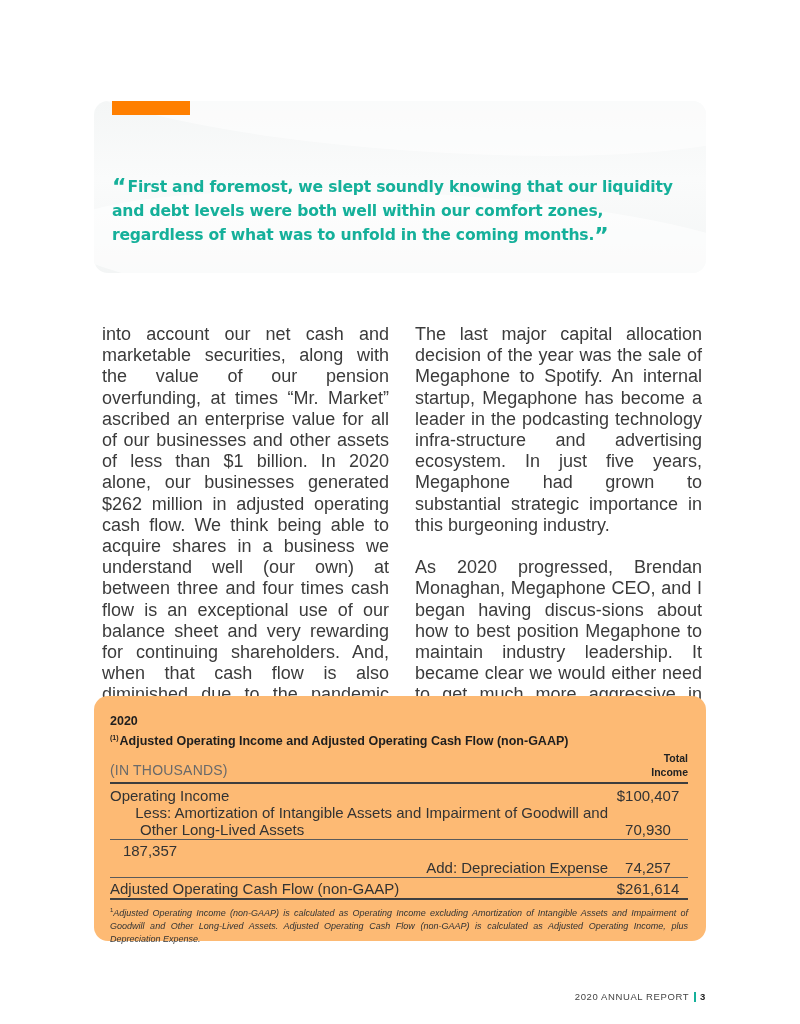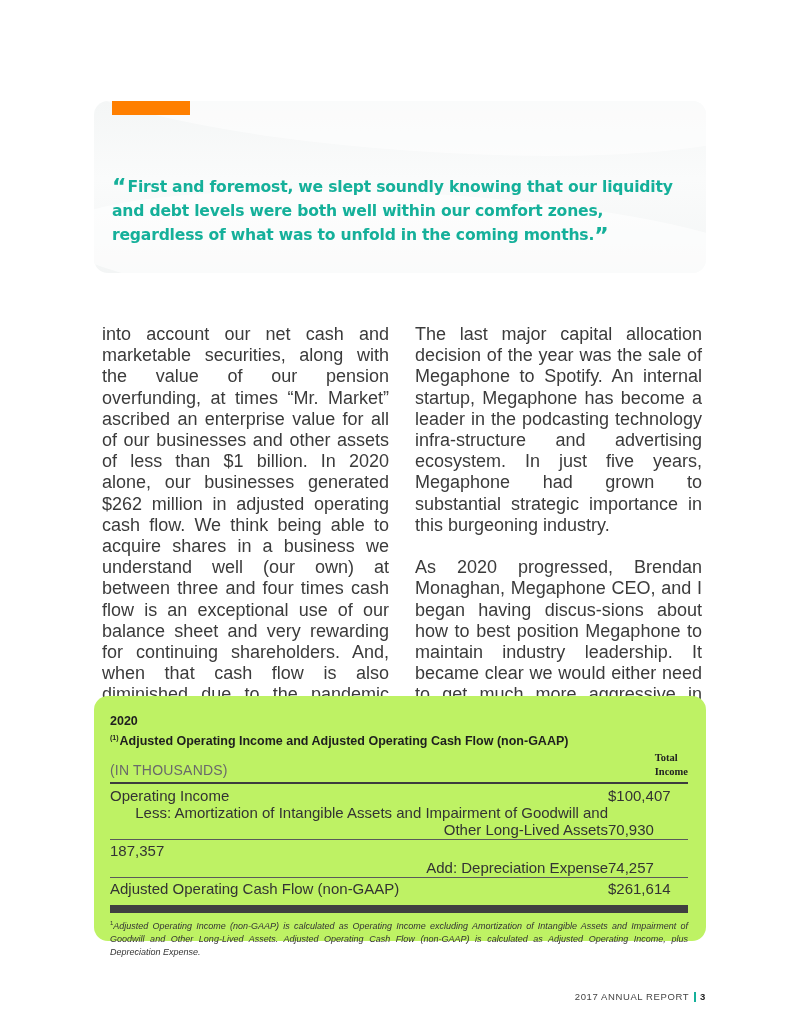--- a/index.html
+++ b/index.html
@@ -86,21 +86,21 @@
     .col-right { left: 415px; }
 
     
     .table-box {
       position: absolute;
       left: 94px;
       top: 696px;
       width: 612px;
       height: 245px;
       border-radius: 14px;
-      background: #bef264;
+      background: #fdba74;
     }
     .table-inner {
       position: absolute;
       left: 16px;
       top: 18px;
       width: 578px;
     }
     .tbl-year {
       font-family: "Liberation Sans", sans-serif;
       font-weight: bold;
@@ -128,44 +128,43 @@
       padding-bottom: 3px;
       margin-top: 1px;
     }
     .tbl-units {
       font-size: 14px;
       color: #6a6a6a;
       letter-spacing: 0.2px;
       padding-bottom: 1px;
     }
     .tbl-col-head {
-      text-align: left;
+      text-align: right;
       font-weight: bold;
       font-size: 10.5px;
       color: #222;
       line-height: 14px;
-      font-family: Liberation Serif, serif;
     }
     .tbl-rows {
       font-size: 15px;
       color: #333;
     }
     .row {
       display: flex;
       justify-content: space-between;
       align-items: flex-end;
       line-height: 17px;
     }
     .row .lbl { flex: 1; }
-    .row .val { text-align: left; min-width: 80px; }
+    .row .val { text-align: center; min-width: 80px; }
     .row.indent1 .lbl { padding-left: 15px; text-align: right; }
-    .row.indent2 .lbl { padding-left: 30px; text-align: right; }
+    .row.indent2 .lbl { padding-left: 30px; }
     .row.first { margin-top: 3px; }
     .row.border-bottom { border-bottom: 1px solid #5a5a5a; padding-bottom: 1px; }
-    .row.border-bottom-heavy { border-bottom: 8px solid #404040; padding-bottom: 8px; }
+    .row.border-bottom-heavy { border-bottom: 2px solid #404040; padding-bottom: 1px; }
     .row.sep-top { margin-top: 2px; }
     .footnote {
       margin-top: 4px;
       font-size: 9px;
       font-style: italic;
       color: #333;
       line-height: 13px;
       text-align: justify;
     }
     .footnote sup {
@@ -249,16 +248,16 @@
       <div class="row sep-top border-bottom-heavy">
         <span class="lbl">Adjusted Operating Cash Flow (non-GAAP)</span>
         <span class="val">$261,614</span>
       </div>
     </div>
     <div class="footnote"><sup>1</sup><span>Adjusted Operating Income (non-GAAP) is calculated as Operating Income excluding Amortization of Intangible Assets and Impairment of Goodwill and Other Long-Lived Assets. Adjusted Operating Cash Flow (non-GAAP) is calculated as Adjusted Operating Income, plus Depreciation Expense.</span></div>
   </div>
 </div>
 
 <div class="footer">
-  <span>2017 ANNUAL REPORT</span>
+  <span>2020 ANNUAL REPORT</span>
   <span class="bar"></span>
   <span class="page">3</span>
 </div>
 
 </body></html>

